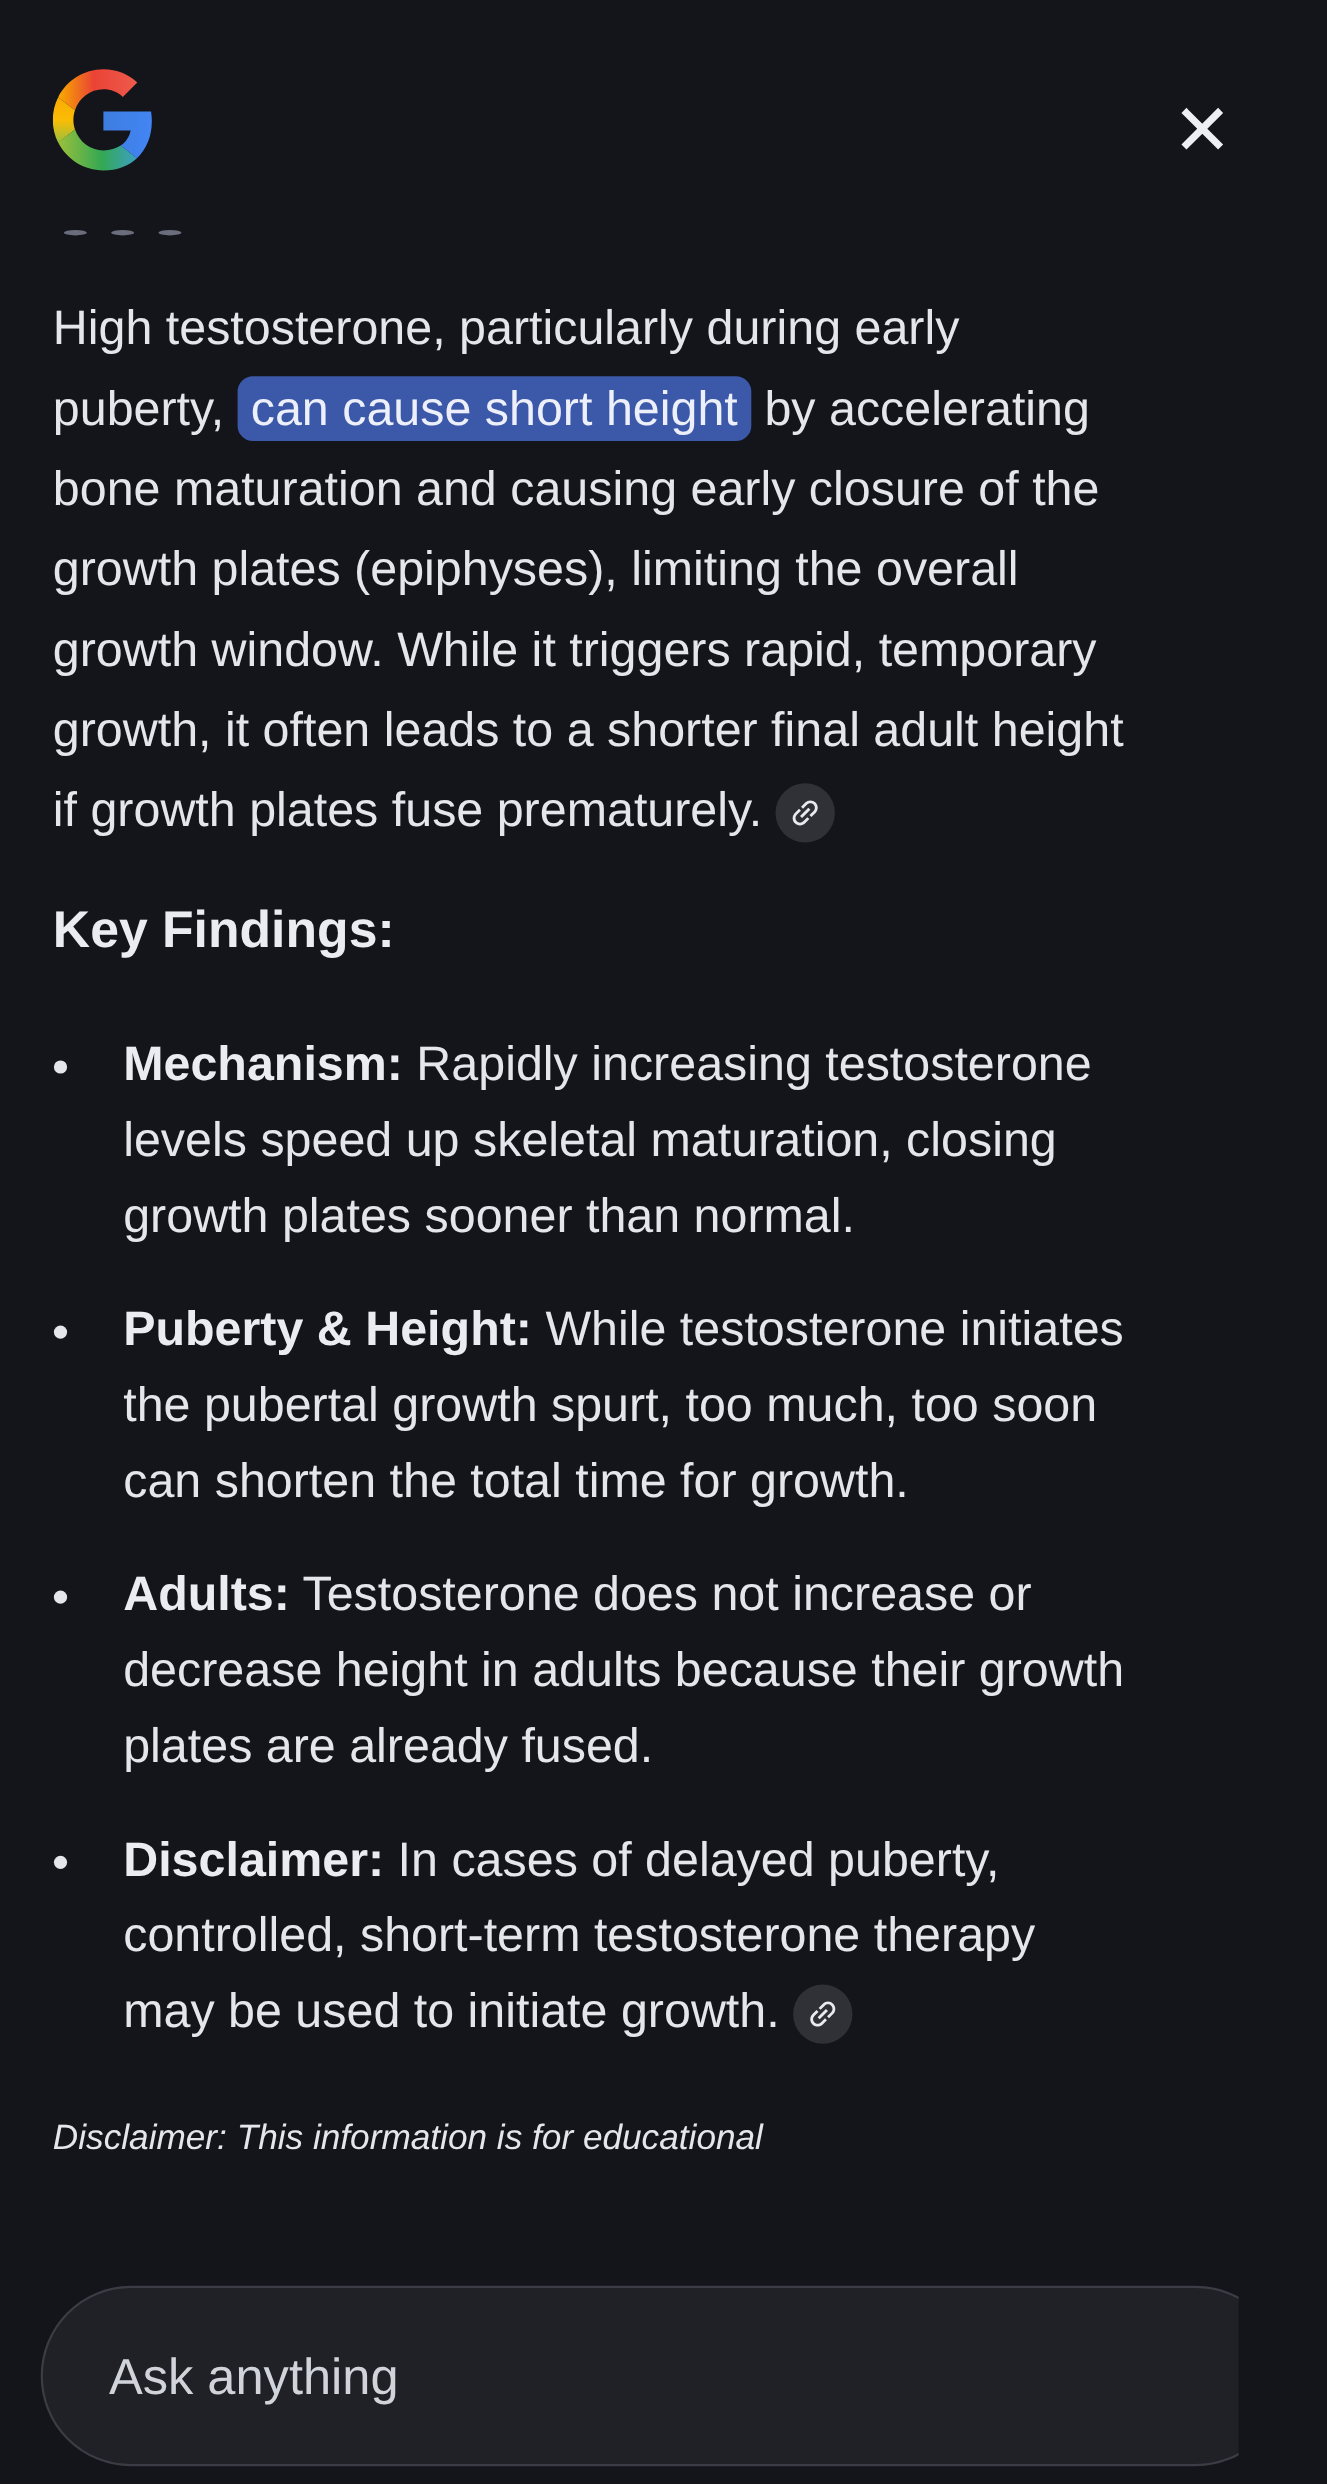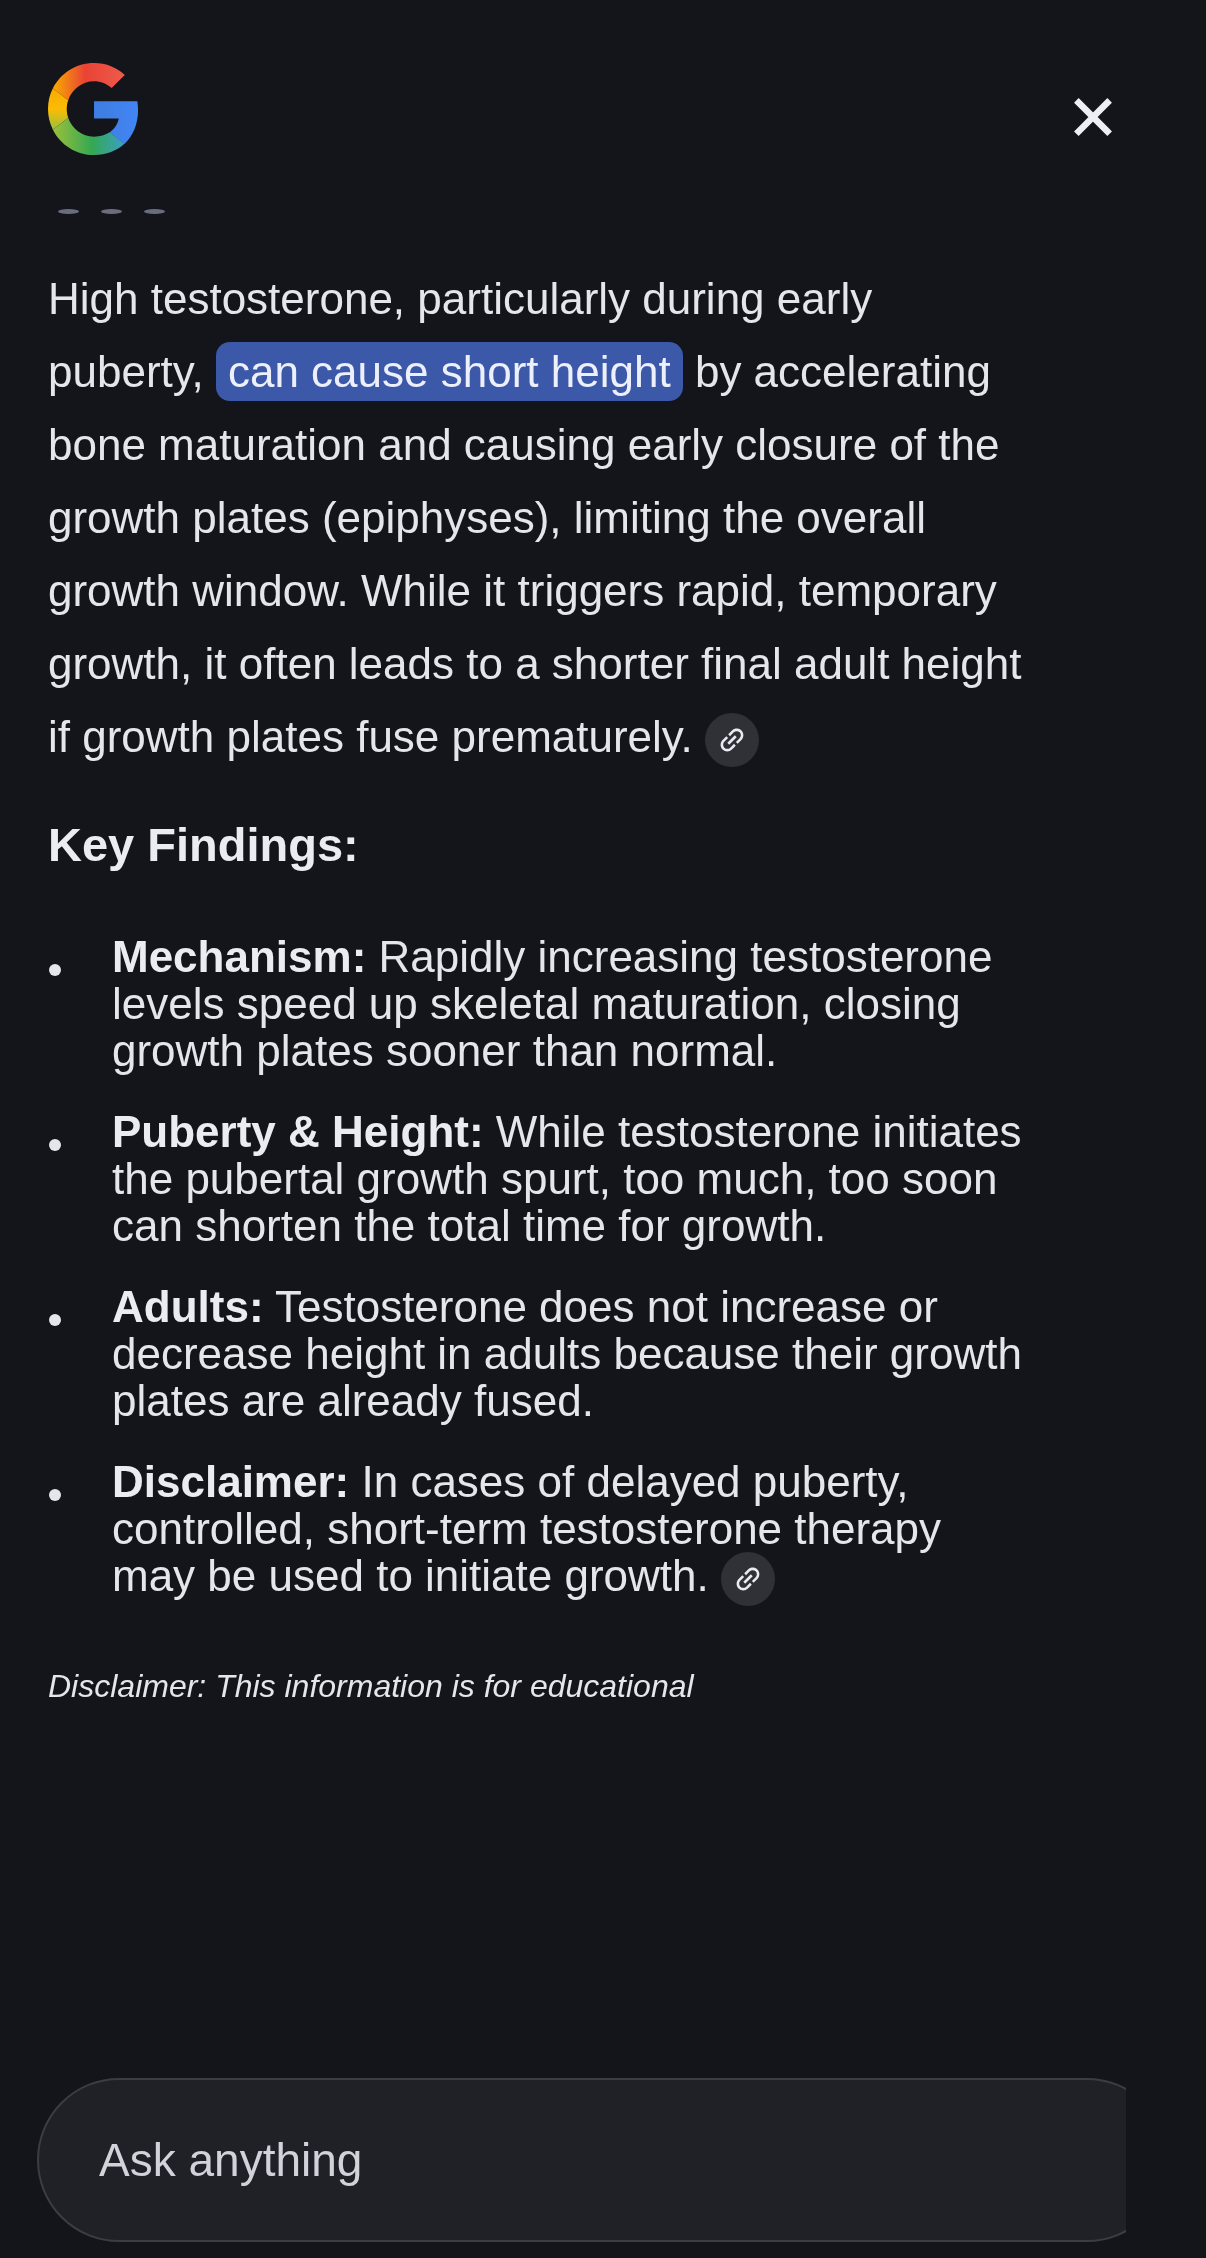--- a/index.html
+++ b/index.html
@@ -37,21 +37,21 @@
   .chip{
     display:inline-flex;width:54px;height:54px;border-radius:50%;
     background:var(--chip-bg);align-items:center;justify-content:center;
     vertical-align:middle;margin-left:12px;cursor:pointer;
   }
   .findings-heading{
     margin:35px 0 0;font-size:47px;line-height:73px;font-weight:bold;color:var(--heading);
   }
   .findings-list{list-style:none;margin:52px 0 0;padding:0;}
   .findings-list li{
-    position:relative;padding-left:64px;font-size:44px;line-height:47px;
+    position:relative;padding-left:64px;font-size:44px;line-height:69px;
     white-space:pre-line;color:var(--text);
   }
   .findings-list li::before{
     content:"";position:absolute;left:1px;top:31px;width:12px;height:12px;
     border-radius:50%;background:var(--text);
   }
   .findings-list li + li{margin-top:34px;}
   .findings-list b{font-weight:bold;color:var(--heading);}
   .disclaimer{
     margin:44px 0 0;font-style:italic;font-size:32px;line-height:73px;

